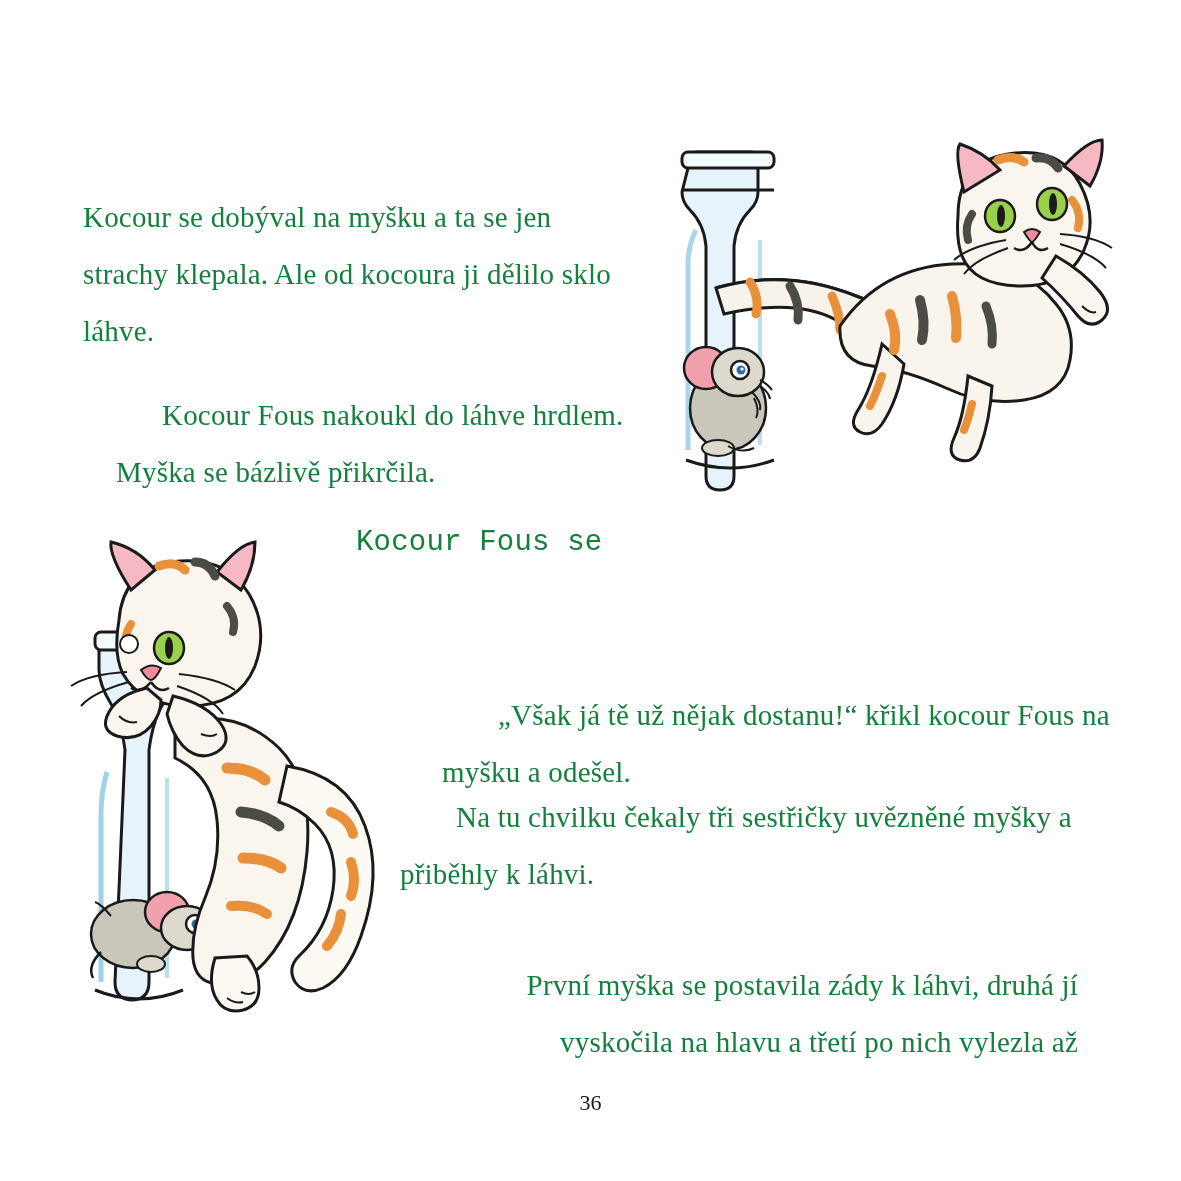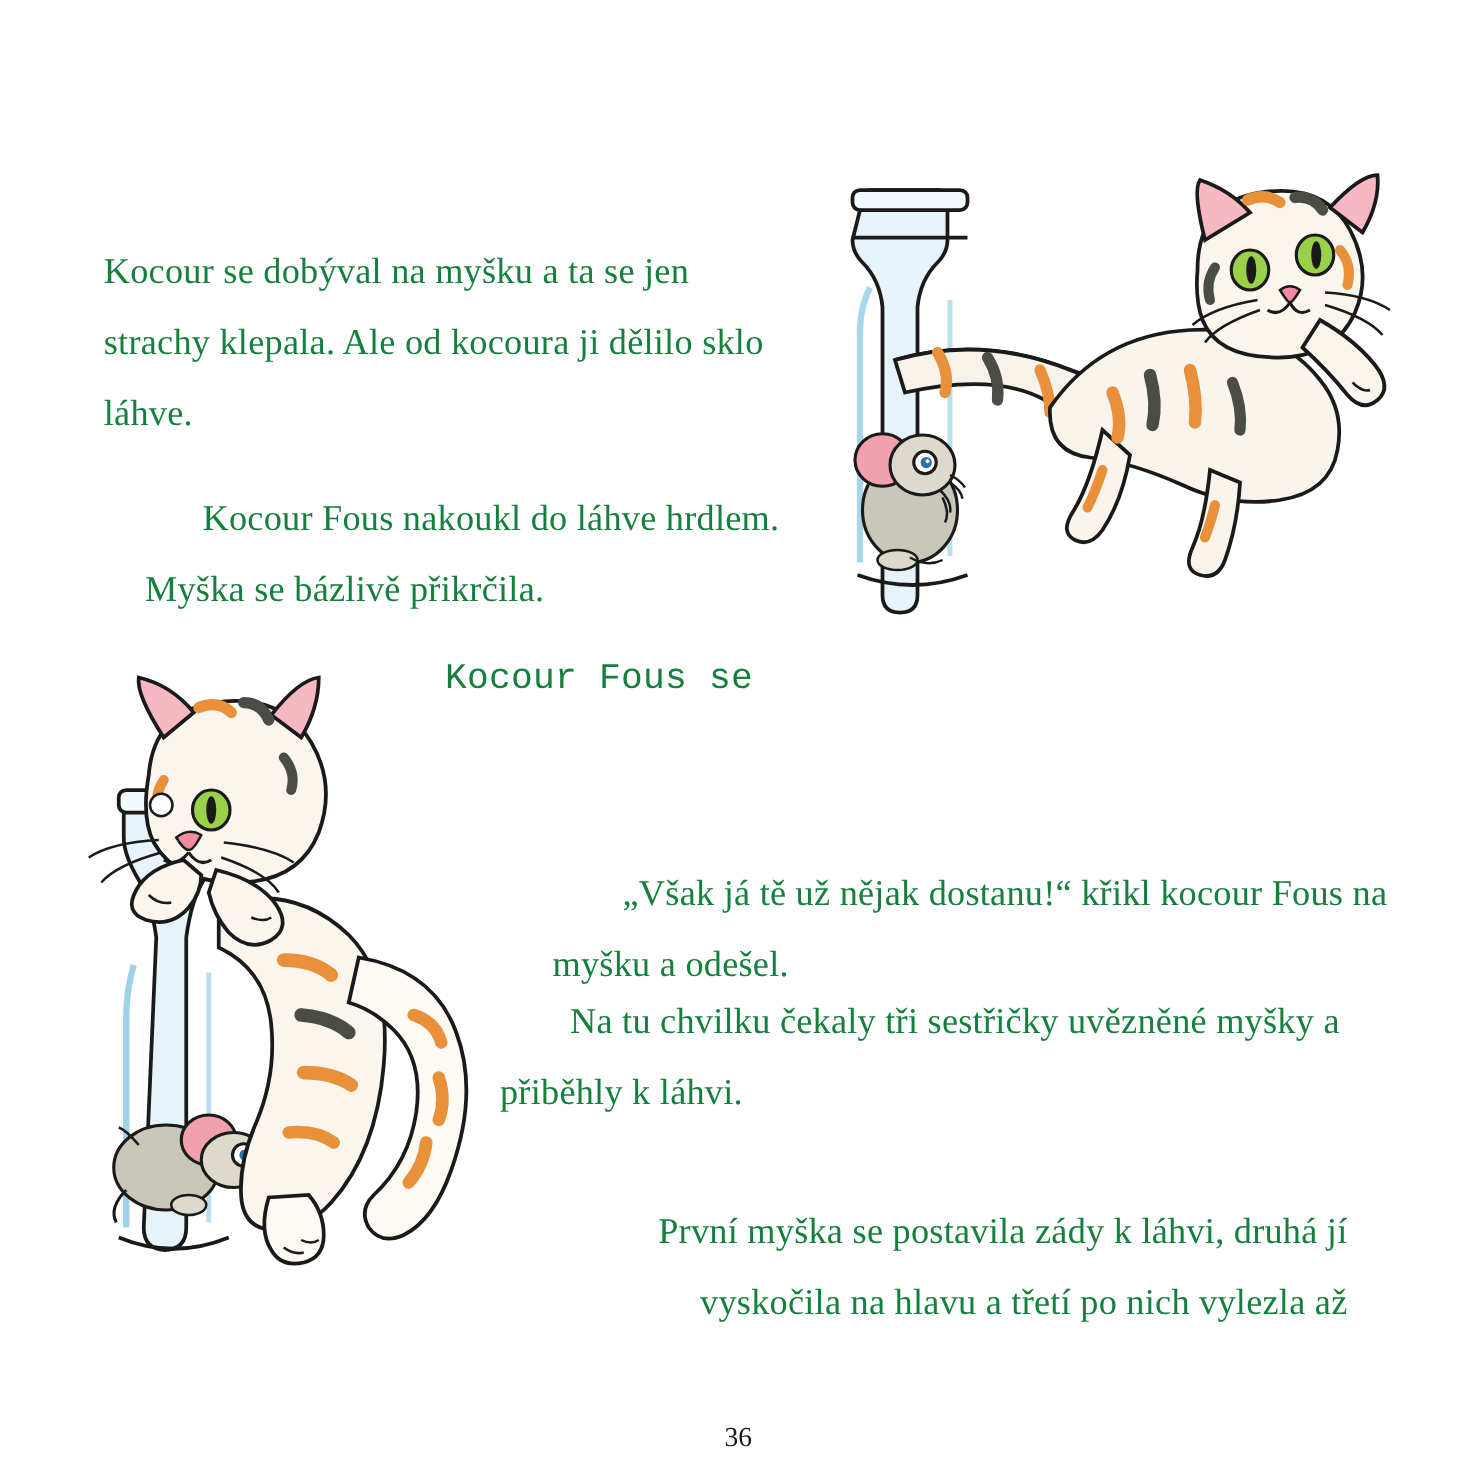--- a/index.html
+++ b/index.html
@@ -46,21 +46,20 @@
 
   .page-number {
     position: absolute;
     left: 0;
     right: 0;
     top: 1090px;
     text-align: center;
     font-family: "Liberation Serif", serif;
     font-size: 22px;
     color: #1a1a1a;
-    margin-top: 47px;
   }
 
   
   .illus {
     position: absolute;
     z-index: 1;
   }
   #illus-top { left: 620px; top: 130px; width: 500px; height: 380px; }
   #illus-bottom { left: 55px; top: 520px; width: 380px; height: 540px; }
 </style>

